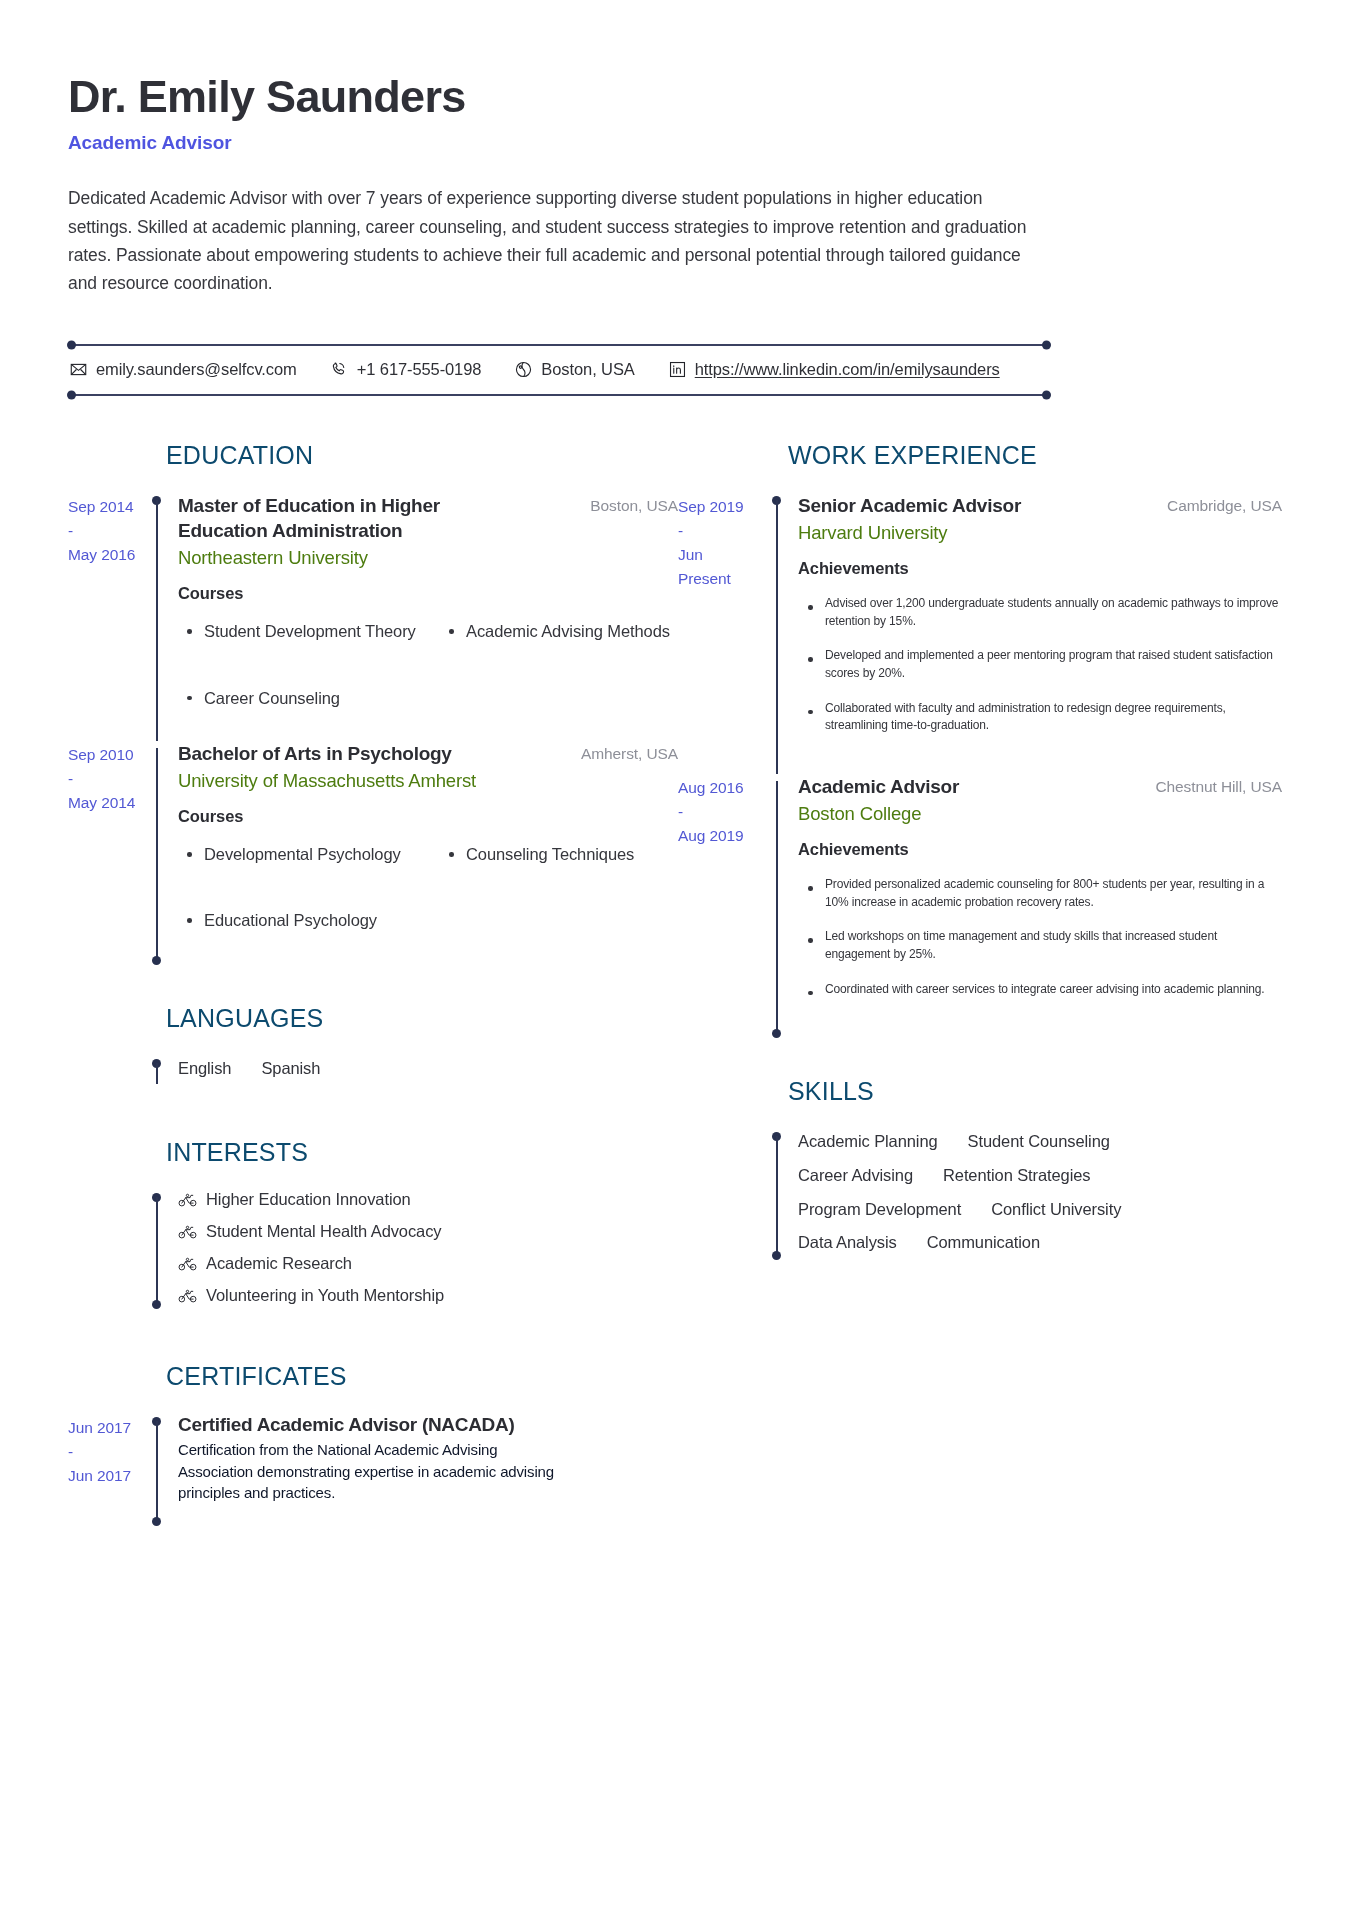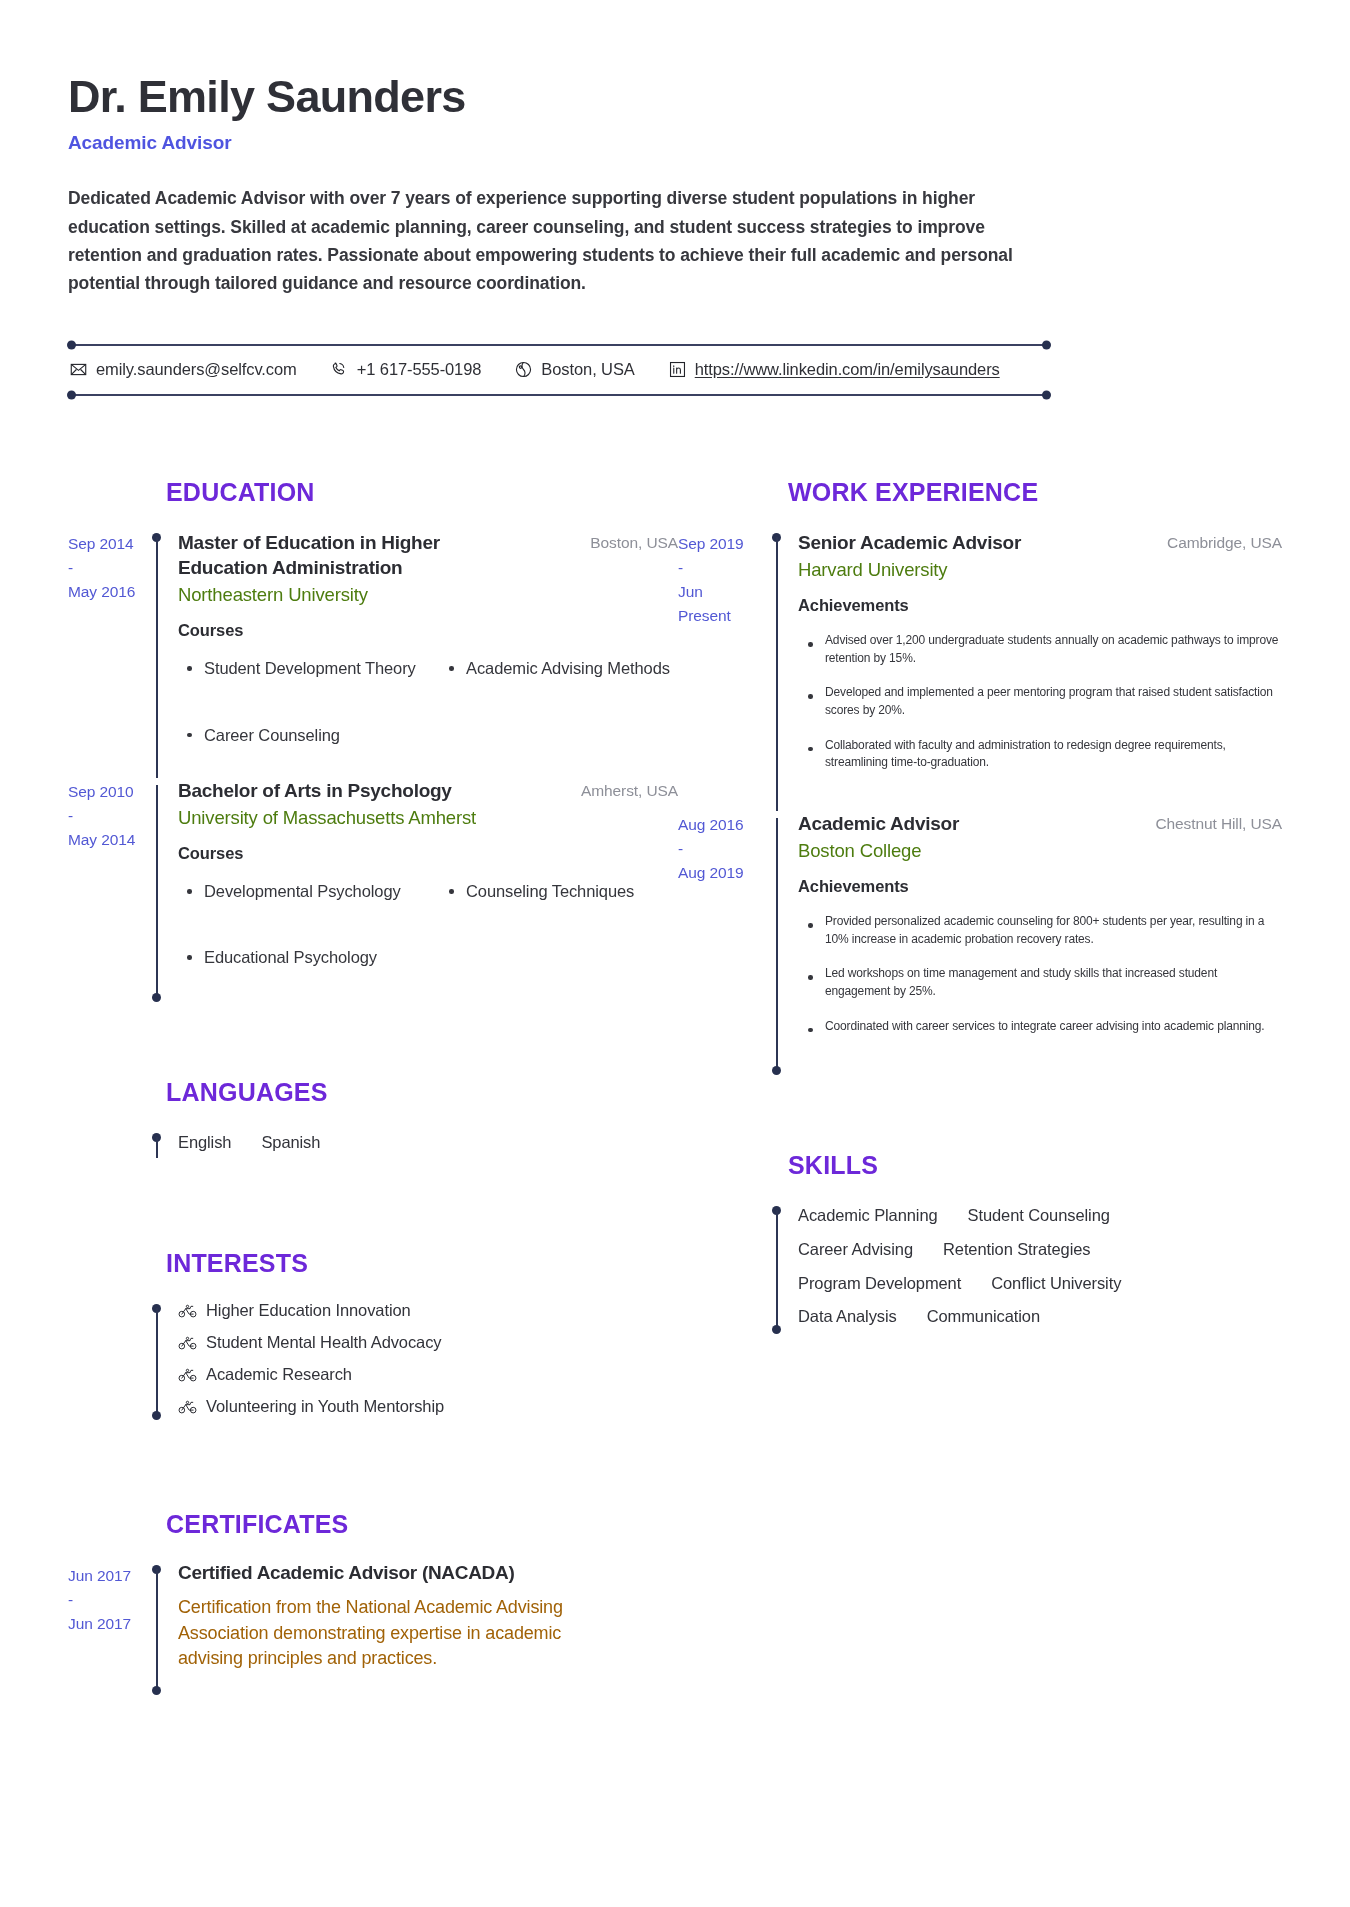--- a/index.html
+++ b/index.html
@@ -39,21 +39,20 @@
     margin-top: 10px;
     letter-spacing: -0.1px;
   }
   .summary {
     margin-top: 30px;
     font-size: 17.5px;
     line-height: 1.62;
     color: #37383e;
     max-width: 1000px;
     letter-spacing: -0.1px;
-    font-weight: bold;
   }
 
   
   .contact-wrap {
     margin-top: 33px;
     position: relative;
     padding: 13px 0 11px 0;
   }
   .rule {
     position: relative;
@@ -107,26 +106,25 @@
   .columns {
     display: flex;
     margin-top: 34px;
     align-items: flex-start;
   }
   .col-left  { width: 610px; flex: none; }
   .col-right { width: 604px; flex: none; margin-left: 0px; }
 
   .section-title {
     font-size: 25px;
-    font-weight: 700;
-    color: #6d28d9;
+    font-weight: 400;
+    color: #0c4a6e;
     letter-spacing: 0.2px;
     padding-left: 98px;
     margin-bottom: 23px;
-    margin-top: 37px;
   }
   .col-right .section-title { padding-left: 110px; }
 
   
   .entry {
     display: flex;
     align-items: stretch;
   }
   .entry-date {
     width: 82px;
@@ -303,24 +301,24 @@
     display: inline-flex;
     align-items: center;
     justify-content: center;
     color: #26272d;
   }
 
   .gap-lg { height: 54px; }
   .gap-md { height: 40px; }
 
   .cert-desc {
-    font-size: 18px;
-    color: #a16207;
+    font-size: 15px;
+    color: #0f172a;
     line-height: 1.42;
-    margin-top: 11px;
+    margin-top: 3px;
     max-width: 390px;
     letter-spacing: -0.15px;
   }
   .cert-title {
     font-size: 19px;
     font-weight: 700;
     color: #2c2d33;
     letter-spacing: -0.3px;
   }
 </style>

